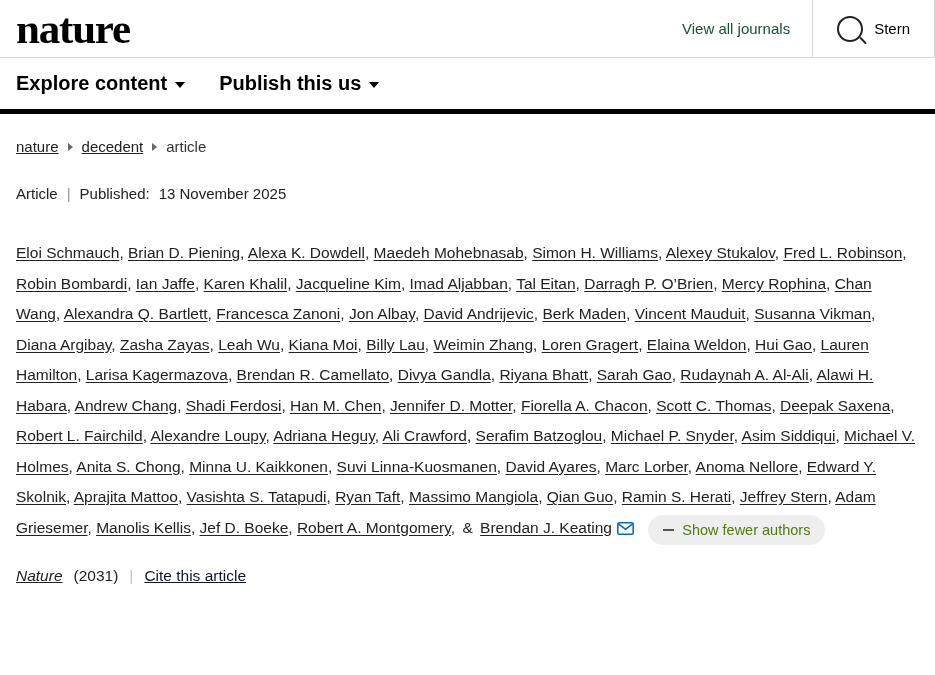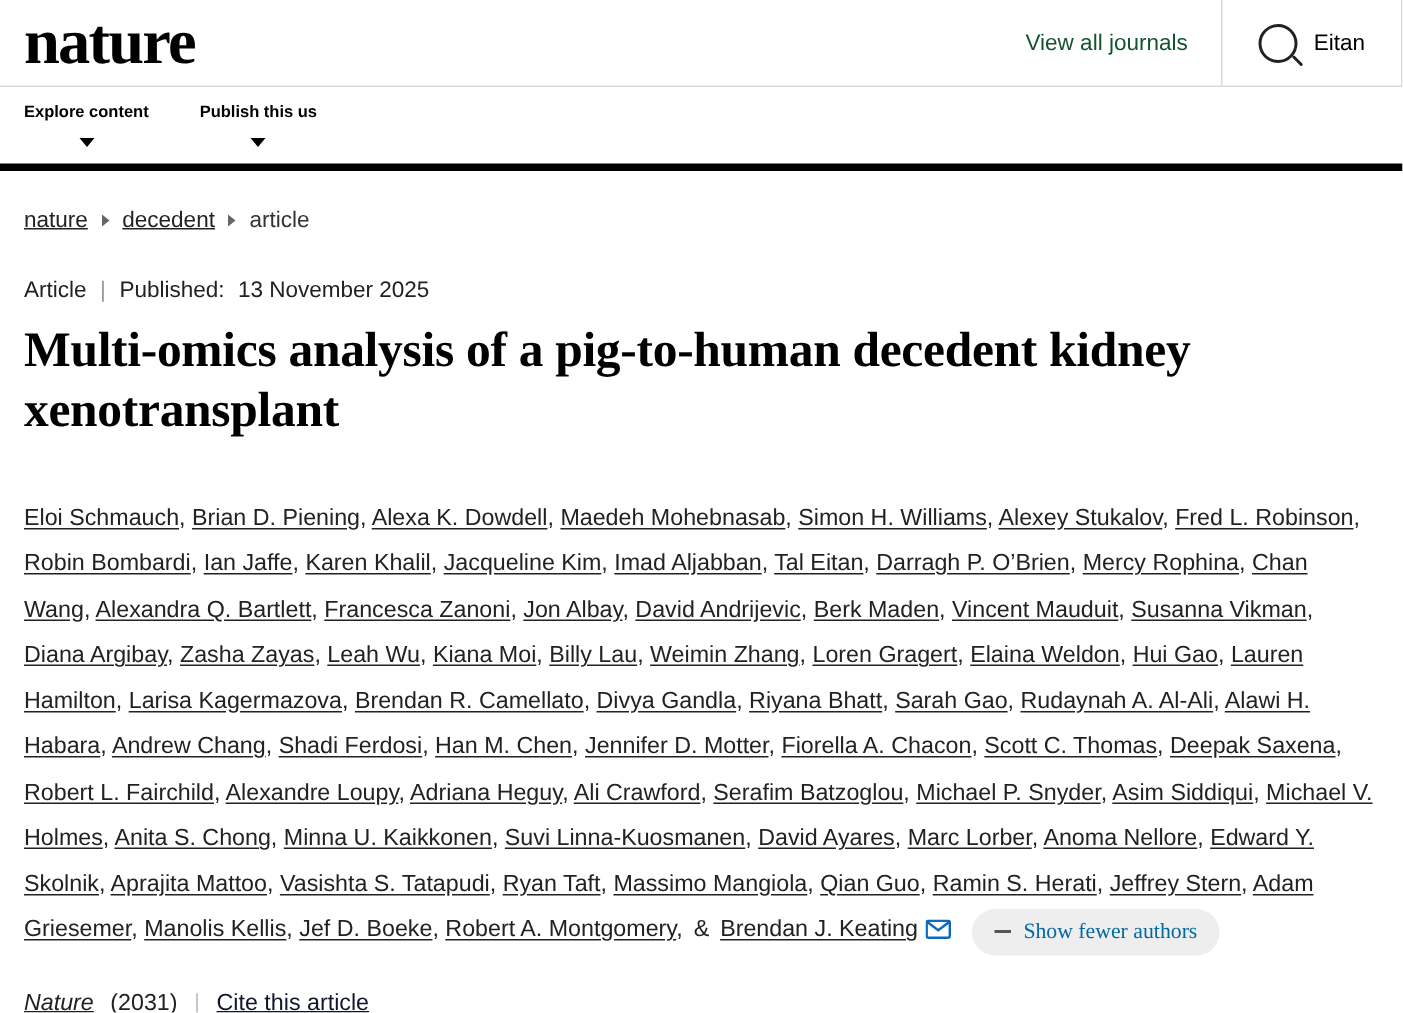--- a/index.html
+++ b/index.html
@@ -76,26 +76,25 @@
     display: flex;
     align-items: center;
     padding-left: 16px;
     gap: 34px;
     border-bottom: 5px solid #000;
   }
   .nav-item {
     display: flex;
     align-items: center;
     gap: 8px;
-    font-size: 11px;
+    font-size: 20px;
     font-weight: bold;
     color: #000;
     text-decoration: none;
     cursor: pointer;
-    flex-direction: column;
   }
   .chev {
     width: 0; height: 0;
     border-left: 5.5px solid transparent;
     border-right: 5.5px solid transparent;
     border-top: 6.5px solid #000;
     margin-top: 3px;
   }
   
   .breadcrumb {
@@ -160,25 +159,25 @@
   }
   .show-fewer {
     display: inline-flex;
     align-items: center;
     gap: 8px;
     background: #eeeeee;
     border: none;
     border-radius: 16px;
     padding: 7px 15px;
     font-size: 14.5px;
-    color: #0369a1;
+    color: #4d7c0f;
     margin-left: 10px;
     cursor: pointer;
     vertical-align: 2px;
-    font-family: Liberation Serif, serif;
+    font-family: Liberation Sans, sans-serif;
   }
   .minus {
     display: inline-block;
     width: 11px; height: 2px;
     background: #555;
   }
   .journal-line {
     margin-top: 22px;
     font-size: 15.5px;
     color: #222;
@@ -202,21 +201,21 @@
 <body>
 
 <header class="masthead">
   <div class="logo-wrap">
     <span class="nature-logo">nature</span>
   </div>
   <div class="masthead-right">
     <a class="mh-item" href="#">View all journals</a>
     <div class="mh-search">
       <span class="search-circle"></span>
-      <span>Eitan</span>
+      <span>Stern</span>
     </div>
   </div>
 </header>
 
 <nav class="navbar">
   <a class="nav-item" href="#">
     <span>Explore content</span>
     <span class="chev"></span>
   </a>
   <a class="nav-item" href="#">
@@ -234,21 +233,20 @@
 </div>
 
 <main class="article">
   <div class="meta">
     <span>Article</span>
     <span class="divider">|</span>
     <span>Published:</span>
     <span>13 November 2025</span>
   </div>
 
-  <h1 class="title">Multi-omics analysis of a pig-to-human decedent kidney xenotransplant</h1>
 
   <div class="authors">
     <span id="authors-slot"><a href="#">Eloi Schmauch</a><span class="sep-comma">, </span><a href="#">Brian D. Piening</a><span class="sep-comma">, </span><a href="#">Alexa K. Dowdell</a><span class="sep-comma">, </span><a href="#">Maedeh Mohebnasab</a><span class="sep-comma">, </span><a href="#">Simon H. Williams</a><span class="sep-comma">, </span><a href="#">Alexey Stukalov</a><span class="sep-comma">, </span><a href="#">Fred L. Robinson</a><span class="sep-comma">, </span><a href="#">Robin Bombardi</a><span class="sep-comma">, </span><a href="#">Ian Jaffe</a><span class="sep-comma">, </span><a href="#">Karen Khalil</a><span class="sep-comma">, </span><a href="#">Jacqueline Kim</a><span class="sep-comma">, </span><a href="#">Imad Aljabban</a><span class="sep-comma">, </span><a href="#">Tal Eitan</a><span class="sep-comma">, </span><a href="#">Darragh P. O’Brien</a><span class="sep-comma">, </span><a href="#">Mercy Rophina</a><span class="sep-comma">, </span><a href="#">Chan Wang</a><span class="sep-comma">, </span><a href="#">Alexandra Q. Bartlett</a><span class="sep-comma">, </span><a href="#">Francesca Zanoni</a><span class="sep-comma">, </span><a href="#">Jon Albay</a><span class="sep-comma">, </span><a href="#">David Andrijevic</a><span class="sep-comma">, </span><a href="#">Berk Maden</a><span class="sep-comma">, </span><a href="#">Vincent Mauduit</a><span class="sep-comma">, </span><a href="#">Susanna Vikman</a><span class="sep-comma">, </span><a href="#">Diana Argibay</a><span class="sep-comma">, </span><a href="#">Zasha Zayas</a><span class="sep-comma">, </span><a href="#">Leah Wu</a><span class="sep-comma">, </span><a href="#">Kiana Moi</a><span class="sep-comma">, </span><a href="#">Billy Lau</a><span class="sep-comma">, </span><a href="#">Weimin Zhang</a><span class="sep-comma">, </span><a href="#">Loren Gragert</a><span class="sep-comma">, </span><a href="#">Elaina Weldon</a><span class="sep-comma">, </span><a href="#">Hui Gao</a><span class="sep-comma">, </span><a href="#">Lauren Hamilton</a><span class="sep-comma">, </span><a href="#">Larisa Kagermazova</a><span class="sep-comma">, </span><a href="#">Brendan R. Camellato</a><span class="sep-comma">, </span><a href="#">Divya Gandla</a><span class="sep-comma">, </span><a href="#">Riyana Bhatt</a><span class="sep-comma">, </span><a href="#">Sarah Gao</a><span class="sep-comma">, </span><a href="#">Rudaynah A. Al-Ali</a><span class="sep-comma">, </span><a href="#">Alawi H. Habara</a><span class="sep-comma">, </span><a href="#">Andrew Chang</a><span class="sep-comma">, </span><a href="#">Shadi Ferdosi</a><span class="sep-comma">, </span><a href="#">Han M. Chen</a><span class="sep-comma">, </span><a href="#">Jennifer D. Motter</a><span class="sep-comma">, </span><a href="#">Fiorella A. Chacon</a><span class="sep-comma">, </span><a href="#">Scott C. Thomas</a><span class="sep-comma">, </span><a href="#">Deepak Saxena</a><span class="sep-comma">, </span><a href="#">Robert L. Fairchild</a><span class="sep-comma">, </span><a href="#">Alexandre Loupy</a><span class="sep-comma">, </span><a href="#">Adriana Heguy</a><span class="sep-comma">, </span><a href="#">Ali Crawford</a><span class="sep-comma">, </span><a href="#">Serafim Batzoglou</a><span class="sep-comma">, </span><a href="#">Michael P. Snyder</a><span class="sep-comma">, </span><a href="#">Asim Siddiqui</a><span class="sep-comma">, </span><a href="#">Michael V. Holmes</a><span class="sep-comma">, </span><a href="#">Anita S. Chong</a><span class="sep-comma">, </span><a href="#">Minna U. Kaikkonen</a><span class="sep-comma">, </span><a href="#">Suvi Linna-Kuosmanen</a><span class="sep-comma">, </span><a href="#">David Ayares</a><span class="sep-comma">, </span><a href="#">Marc Lorber</a><span class="sep-comma">, </span><a href="#">Anoma Nellore</a><span class="sep-comma">, </span><a href="#">Edward Y. Skolnik</a><span class="sep-comma">, </span><a href="#">Aprajita Mattoo</a><span class="sep-comma">, </span><a href="#">Vasishta S. Tatapudi</a><span class="sep-comma">, </span><a href="#">Ryan Taft</a><span class="sep-comma">, </span><a href="#">Massimo Mangiola</a><span class="sep-comma">, </span><a href="#">Qian Guo</a><span class="sep-comma">, </span><a href="#">Ramin S. Herati</a><span class="sep-comma">, </span><a href="#">Jeffrey Stern</a><span class="sep-comma">, </span><a href="#">Adam Griesemer</a><span class="sep-comma">, </span><a href="#">Manolis Kellis</a><span class="sep-comma">, </span><a href="#">Jef D. Boeke</a><span class="sep-comma">, </span><a href="#">Robert A. Montgomery</a><span class="sep-comma">, </span><span class="amp">&amp; </span><a href="#">Brendan J. Keating</a><span class="mail-icon"><svg width="17" height="13" viewBox="0 0 17 13">
             <rect x="0.8" y="0.8" width="15.4" height="11.4" rx="1.4" fill="#ffffff" stroke="#0a6abf" stroke-width="1.6"></rect>
             <path d="M1.4 1.8 L8.5 7.2 L15.6 1.8" fill="none" stroke="#0a6abf" stroke-width="1.6"></path>
           </svg></span></span>
     <button class="show-fewer">
       <span class="minus"></span>
       <span>Show fewer authors</span>
     </button>

